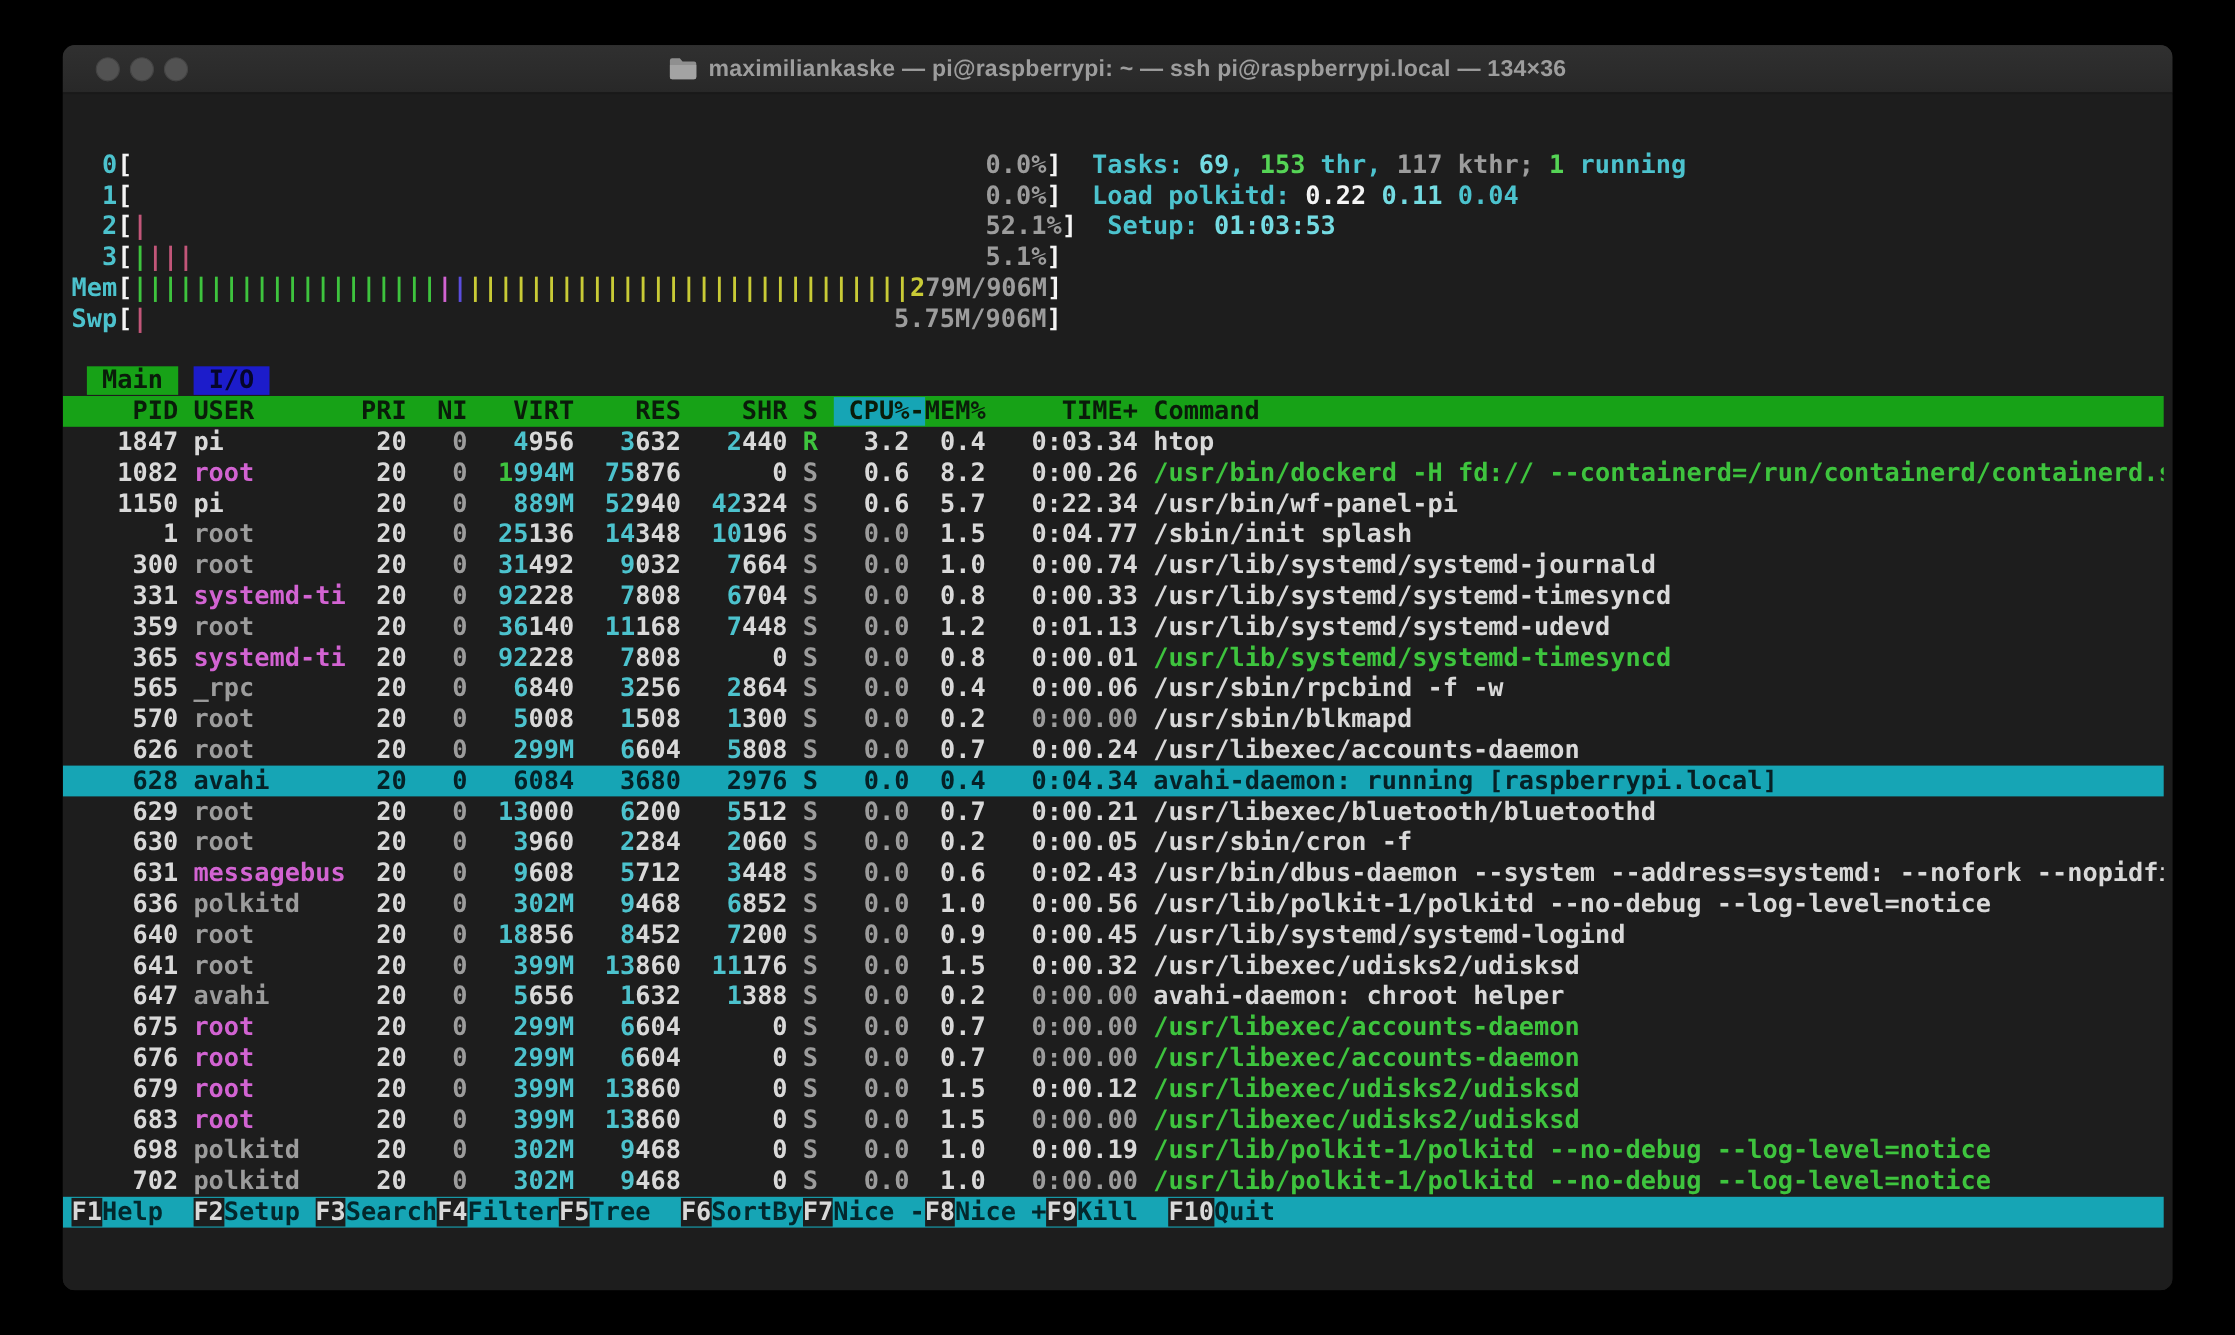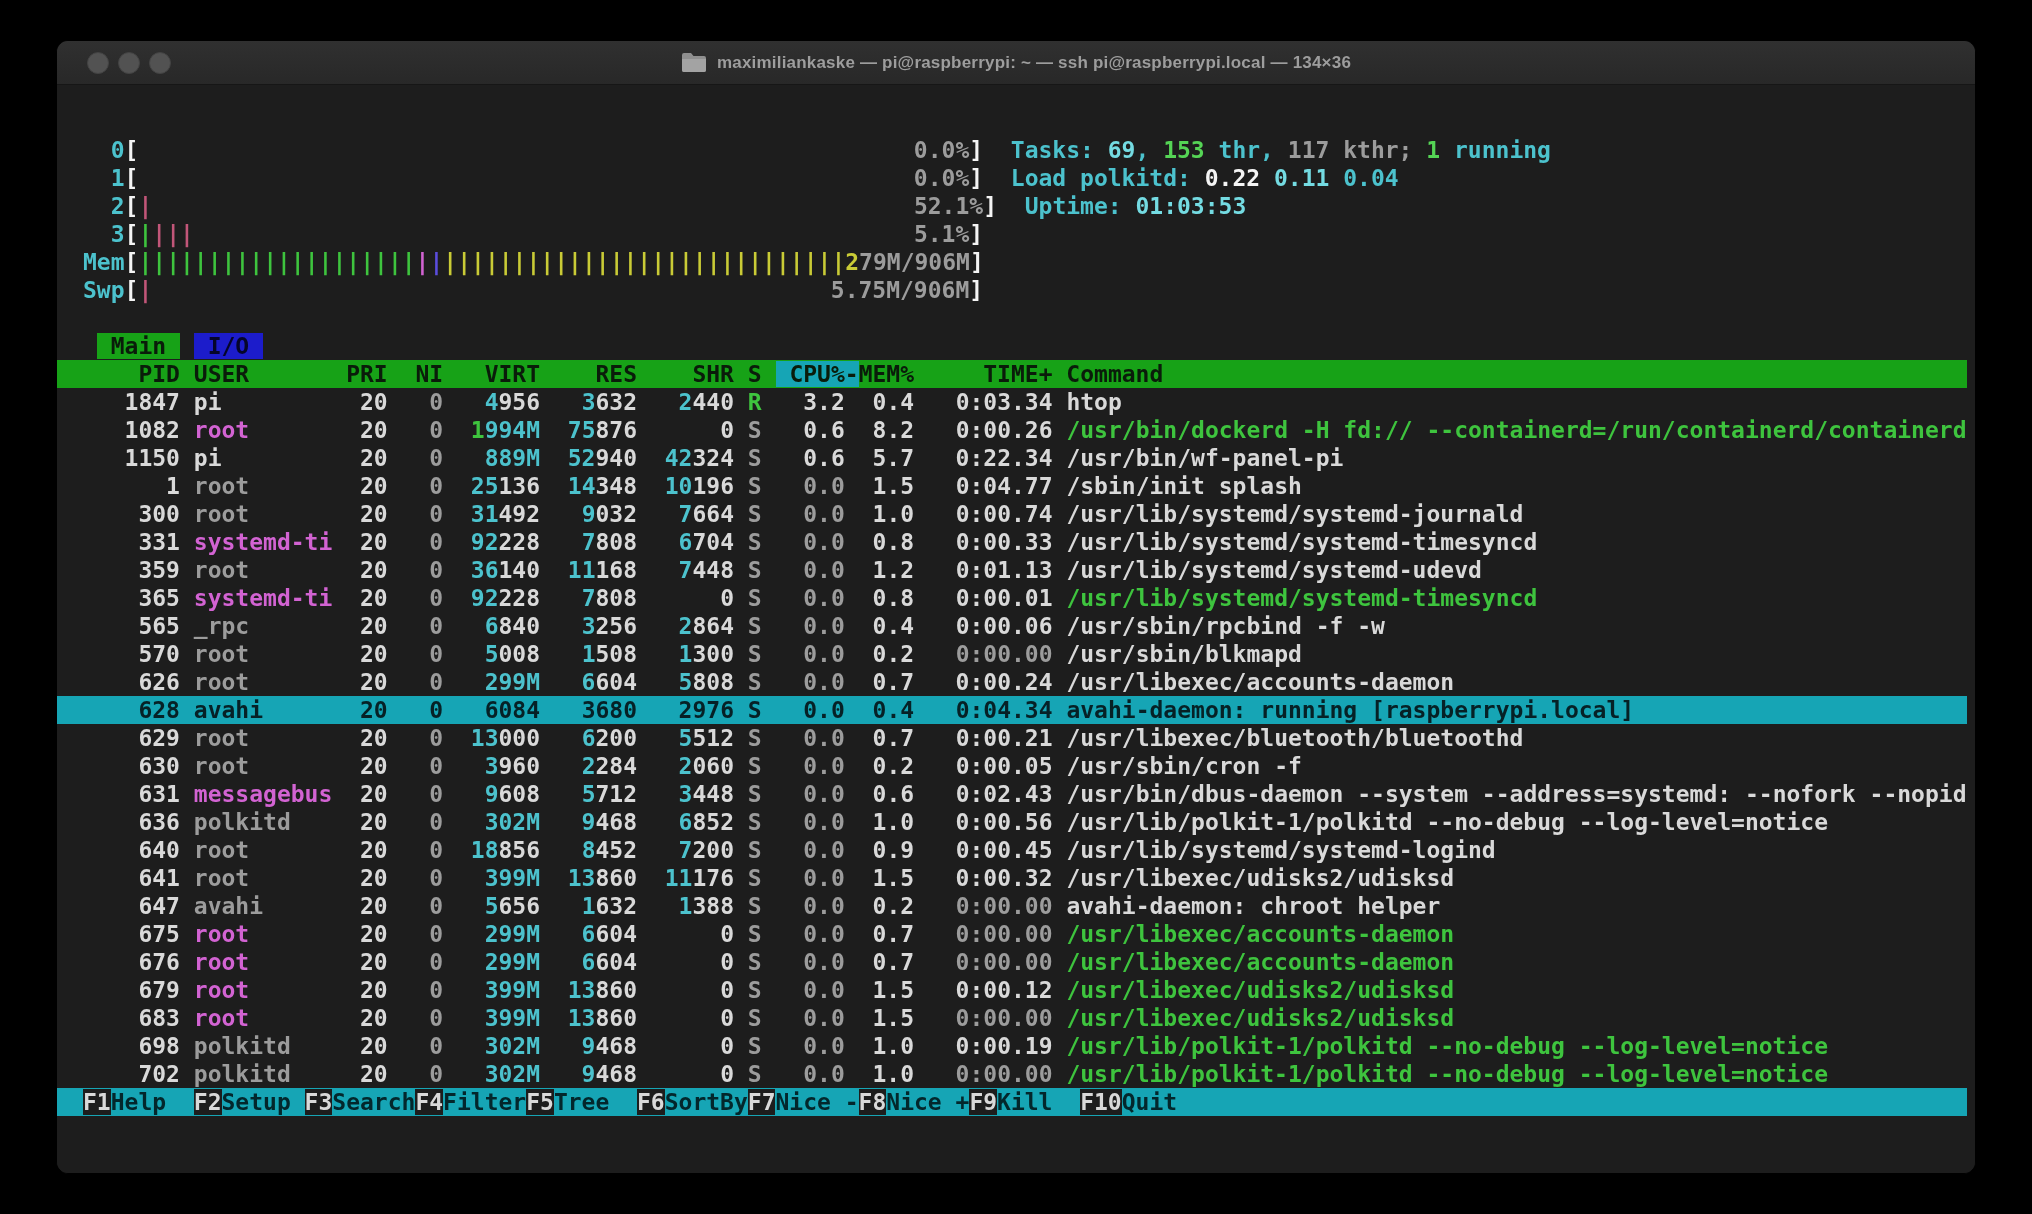--- a/index.html
+++ b/index.html
@@ -10,26 +10,26 @@
   *{margin:0;padding:0;box-sizing:border-box}
   html,body{width:2032px;height:1214px;background:#000;overflow:hidden}
   body{font-family:"Liberation Sans",sans-serif}
   .window{position:absolute;left:56px;top:40px;width:1920px;height:1134px;background:var(--term-bg);
     border-radius:12px;overflow:hidden;box-shadow:0 24px 70px rgba(0,0,0,.8);border:1px solid #000}
   .titlebar{height:44px;background:linear-gradient(#303030,#282828);display:flex;align-items:center;
     position:relative;border-bottom:1px solid #161616}
   .lights{position:absolute;left:30px;display:flex;gap:9px}
   .light{width:22px;height:22px;border-radius:50%;background:#525252;border:1px solid #444}
   .titlewrap{flex:1;display:flex;align-items:center;justify-content:center;gap:10px;color:#9d9d9d;
-    font-size:17px;font-weight:600;letter-spacing:.2px}
+    font-size:21px;font-weight:600;letter-spacing:.2px}
   .folder-svg{width:26px;height:21px;display:inline-block}
   #terminal{position:absolute;top:45px;left:0;right:0;bottom:0;background:var(--term-bg);
     font-family:"DejaVu Sans Mono","Liberation Mono",monospace;font-size:23px;line-height:28px;
     font-weight:700;padding-top:22px;overflow:hidden}
-  .line{white-space:pre;height:28px;padding-left:26px;width:1910px;overflow:hidden}
+  .line{white-space:pre;height:28px;padding-left:8px;width:1910px;overflow:hidden}
   .line span{color:var(--white)}
   .cyan{color:var(--cyan)!important}.cyan-b{color:var(--cyan-b)!important}
   .white{color:var(--white)!important}.white-b{color:var(--white-b)!important}
   .gray{color:var(--gray)!important}.green{color:var(--green)!important}
   .green-b{color:var(--green-b)!important}.magenta{color:var(--magenta)!important}
   .yellow{color:var(--yellow)!important}.blue{color:var(--blue)!important}.red{color:var(--red)!important}
   .hdr-line{background:var(--hdr)}
   .hdr-line span{color:#0a1c0a!important}
   .hdr-sel{background:var(--sel)}
   .selected{background:var(--sel)}
@@ -55,21 +55,21 @@
         <path d="M1 3 a2 2 0 0 1 2-2 h7 l2.5 3 H23 a2 2 0 0 1 2 2 v12 a2 2 0 0 1 -2 2 H3 a2 2 0 0 1 -2-2 Z" fill="#8f8f8f"></path>
         <path d="M1 7 h24 v11 a2 2 0 0 1 -2 2 H3 a2 2 0 0 1 -2-2 Z" fill="#a3a3a3"></path>
       </svg>
       <span>maximiliankaske — pi@raspberrypi: ~ — ssh pi@raspberrypi.local — 134×36</span>
     </div>
   </div>
   <div id="terminal">
       <div class="line"></div>
       <div class="line"><span class="cyan">  0</span><span class="white-b">[</span><span>                                                        </span><span class="gray">0.0%</span><span class="white-b">]</span><span>  </span><span><span class="cyan">Tasks: </span><span class="cyan-b">69</span><span class="cyan">, </span><span class="green-b">153</span><span class="cyan"> thr, </span><span class="gray">117 kthr; </span><span class="green-b">1</span><span class="cyan"> running</span></span></div>
       <div class="line"><span class="cyan">  1</span><span class="white-b">[</span><span>                                                        </span><span class="gray">0.0%</span><span class="white-b">]</span><span>  </span><span><span class="cyan">Load polkitd: </span><span class="white-b">0.22 </span><span class="cyan-b">0.11 </span><span class="cyan">0.04</span></span></div>
-      <div class="line"><span class="cyan">  2</span><span class="white-b">[</span><span class="red">|</span><span>                                                       </span><span class="gray">52.1%</span><span class="white-b">]</span><span>  </span><span><span class="cyan">Uptime: </span><span class="cyan-b">01:03:53</span></span></div>
+      <div class="line"><span class="cyan">  2</span><span class="white-b">[</span><span class="red">|</span><span>                                                       </span><span class="gray">52.1%</span><span class="white-b">]</span><span>  </span><span><span class="cyan">Setup: </span><span class="cyan-b">01:03:53</span></span></div>
       <div class="line"><span class="cyan">  3</span><span class="white-b">[</span><span class="green">|</span><span class="red">|</span><span class="red">|</span><span class="red">|</span><span>                                                    </span><span class="gray">5.1%</span><span class="white-b">]</span></div>
       <div class="line"><span class="cyan">Mem</span><span class="white-b">[</span><span class="green">|</span><span class="green">|</span><span class="green">|</span><span class="green">|</span><span class="green">|</span><span class="green">|</span><span class="green">|</span><span class="green">|</span><span class="green">|</span><span class="green">|</span><span class="green">|</span><span class="green">|</span><span class="green">|</span><span class="green">|</span><span class="green">|</span><span class="green">|</span><span class="green">|</span><span class="green">|</span><span class="green">|</span><span class="green">|</span><span class="magenta">|</span><span class="blue">|</span><span class="yellow">|</span><span class="yellow">|</span><span class="yellow">|</span><span class="yellow">|</span><span class="yellow">|</span><span class="yellow">|</span><span class="yellow">|</span><span class="yellow">|</span><span class="yellow">|</span><span class="yellow">|</span><span class="yellow">|</span><span class="yellow">|</span><span class="yellow">|</span><span class="yellow">|</span><span class="yellow">|</span><span class="yellow">|</span><span class="yellow">|</span><span class="yellow">|</span><span class="yellow">|</span><span class="yellow">|</span><span class="yellow">|</span><span class="yellow">|</span><span class="yellow">|</span><span class="yellow">|</span><span class="yellow">|</span><span class="yellow">|</span><span class="yellow">|</span><span class="yellow">|</span><span class="yellow">|</span><span></span><span class="yellow">2</span><span class="gray">79M/906M</span><span class="white-b">]</span></div>
       <div class="line"><span class="cyan">Swp</span><span class="white-b">[</span><span class="red">|</span><span>                                                 </span><span class="gray">5.75M/906M</span><span class="white-b">]</span></div>
       <div class="line"></div>
       <div class="line"><span> </span><span class="tab-main"> Main </span><span> </span><span class="tab-io"> I/O </span></div>
       <div class="line hdr-line"><span>    PID</span><span> </span><span>USER      </span><span> </span><span>PRI</span><span> </span><span> NI</span><span> </span><span>  VIRT</span><span> </span><span>   RES</span><span> </span><span>   SHR</span><span> </span><span>S</span><span> </span><span class="hdr-sel"> CPU%-</span><span>MEM%</span><span> </span><span>    TIME+</span><span> </span><span>Command</span></div>
       <div class="line"><span class="white">   1847</span><span> </span><span class="white">pi        </span><span> </span><span class="white"> 20</span><span> </span><span class="gray">  0</span><span> </span><span>  </span><span class="cyan">4</span><span class="white">956</span><span> </span><span>  </span><span class="cyan">3</span><span class="white">632</span><span> </span><span>  </span><span class="cyan">2</span><span class="white">440</span><span> </span><span class="green">R</span><span> </span><span class="white">  3.2</span><span> </span><span class="white"> 0.4</span><span> </span><span class="white">  0:03.34</span><span> </span><span class="white">htop</span></div>
       <div class="line"><span class="white">   1082</span><span> </span><span class="magenta">root      </span><span> </span><span class="white"> 20</span><span> </span><span class="gray">  0</span><span> </span><span> </span><span class="green">1</span><span class="cyan">994M</span><span> </span><span> </span><span class="cyan">75</span><span class="white">876</span><span> </span><span>     </span><span class="white">0</span><span> </span><span class="gray">S</span><span> </span><span class="white">  0.6</span><span> </span><span class="white"> 8.2</span><span> </span><span class="white">  0:00.26</span><span> </span><span class="green">/usr/bin/dockerd -H fd:// --containerd=/run/containerd/containerd.s</span></div>
       <div class="line"><span class="white">   1150</span><span> </span><span class="white">pi        </span><span> </span><span class="white"> 20</span><span> </span><span class="gray">  0</span><span> </span><span>  </span><span class="cyan">889M</span><span> </span><span> </span><span class="cyan">52</span><span class="white">940</span><span> </span><span> </span><span class="cyan">42</span><span class="white">324</span><span> </span><span class="gray">S</span><span> </span><span class="white">  0.6</span><span> </span><span class="white"> 5.7</span><span> </span><span class="white">  0:22.34</span><span> </span><span class="white">/usr/bin/wf-panel-pi</span></div>
       <div class="line"><span class="white">      1</span><span> </span><span class="gray">root      </span><span> </span><span class="white"> 20</span><span> </span><span class="gray">  0</span><span> </span><span> </span><span class="cyan">25</span><span class="white">136</span><span> </span><span> </span><span class="cyan">14</span><span class="white">348</span><span> </span><span> </span><span class="cyan">10</span><span class="white">196</span><span> </span><span class="gray">S</span><span> </span><span class="gray">  0.0</span><span> </span><span class="white"> 1.5</span><span> </span><span class="white">  0:04.77</span><span> </span><span class="white">/sbin/init splash</span></div>

